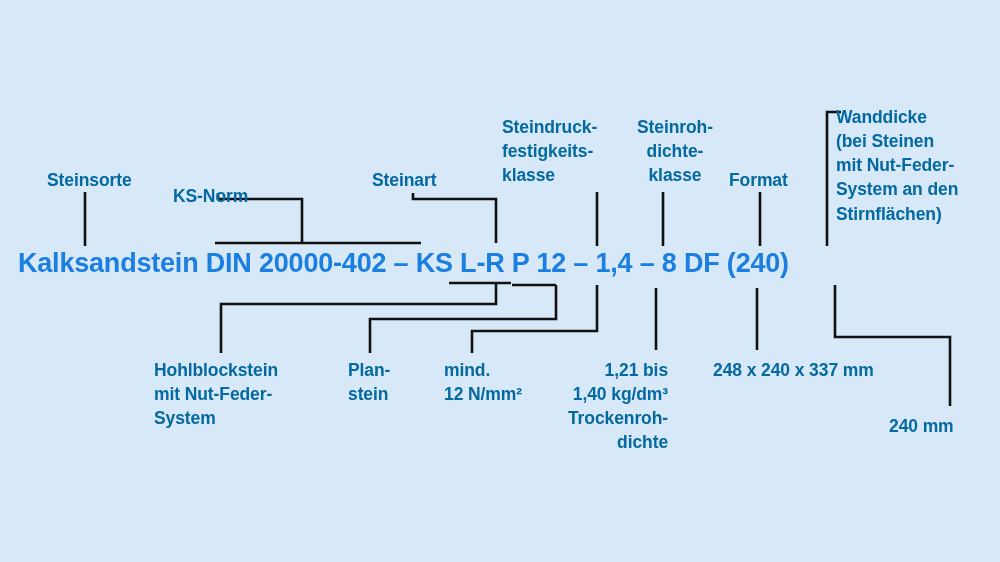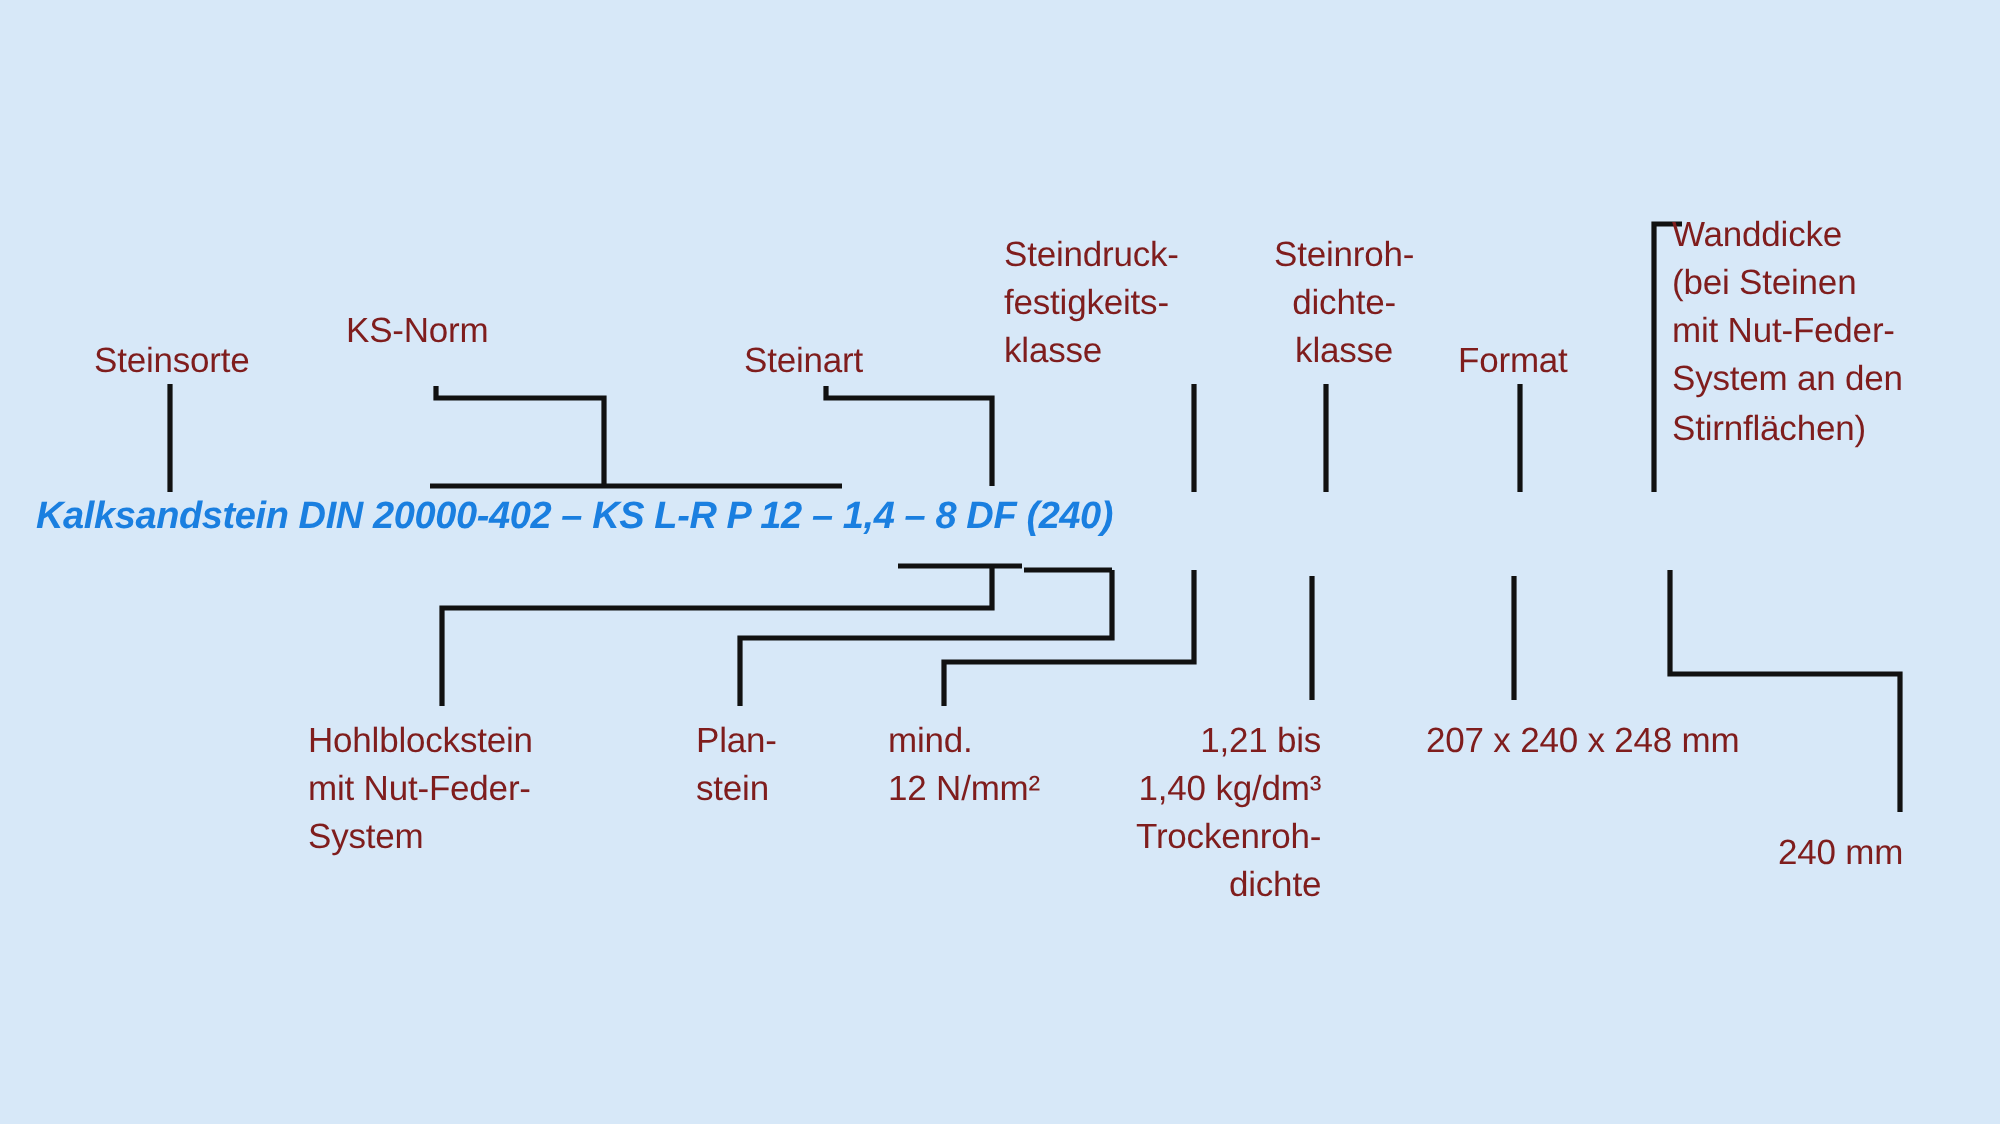--- a/index.html
+++ b/index.html
@@ -14,37 +14,36 @@
     overflow: hidden;
   }
   #stage {
     position: relative;
     width: 1000px;
     height: 562px;
     background: #d7e8f8;
   }
   .lbl {
     position: absolute;
-    font-weight: normal;
-    color: #7f1d1d;
+    font-weight: bold;
+    color: #0369a1;
     font-size: 17.5px;
     line-height: 1.38;
     white-space: pre-line;
     letter-spacing: -0.1px;
   }
   .formula {
     position: absolute;
     left: 18px;
     top: 248px;
-    font-size: 19px;
+    font-size: 27px;
     font-weight: bold;
     color: #1a7fe0;
     letter-spacing: -0.2px;
     white-space: pre;
-    font-style: italic;
   }
   svg.connectors {
     position: absolute;
     left: 0;
     top: 0;
     width: 1000px;
     height: 562px;
     pointer-events: none;
   }
   svg.connectors path, svg.connectors line {
@@ -87,21 +86,21 @@
     <line x1="512" y1="285" x2="556" y2="285"></line>
 
     <line x1="656" y1="288" x2="656" y2="350"></line>
 
     <line x1="757" y1="288" x2="757" y2="350"></line>
 
     <path d="M 835,285 L 835,337 L 950,337 L 950,406"></path>
   </svg>
 
   <div class="lbl" style="left:47px; top:168px;">Steinsorte</div>
-  <div class="lbl" style="left:173px; top:153px;">KS-Norm</div>
+  <div class="lbl" style="left:173px; top:184px;">KS-Norm</div>
   <div class="lbl" style="left:372px; top:168px;text-align:right;">Steinart</div>
   <div class="lbl" style="left:502px; top:115px;">Steindruck-
 festigkeits-
 klasse</div>
   <div class="lbl" style="left:637px; top:115px;text-align:center;">Steinroh-
 dichte-
 klasse</div>
   <div class="lbl" style="left:729px; top:168px;">Format</div>
   <div class="lbl" style="left:836px; top:105px;">Wanddicke
 (bei Steinen
@@ -115,16 +114,16 @@
 mit Nut-Feder-
 System</div>
   <div class="lbl" style="left:348px; top:358px;">Plan-
 stein</div>
   <div class="lbl" style="left:444px; top:358px;">mind.
 12 N/mm²</div>
   <div class="lbl" style="left:568px; top:358px;text-align:right;">1,21 bis
 1,40 kg/dm³
 Trockenroh-
 dichte</div>
-  <div class="lbl" style="left:713px; top:358px;">207 x 240 x 248 mm</div>
+  <div class="lbl" style="left:713px; top:358px;">248 x 240 x 337 mm</div>
   <div class="lbl" style="left:889px; top:414px;">240 mm</div>
 
 </div>
 
 </body></html>

